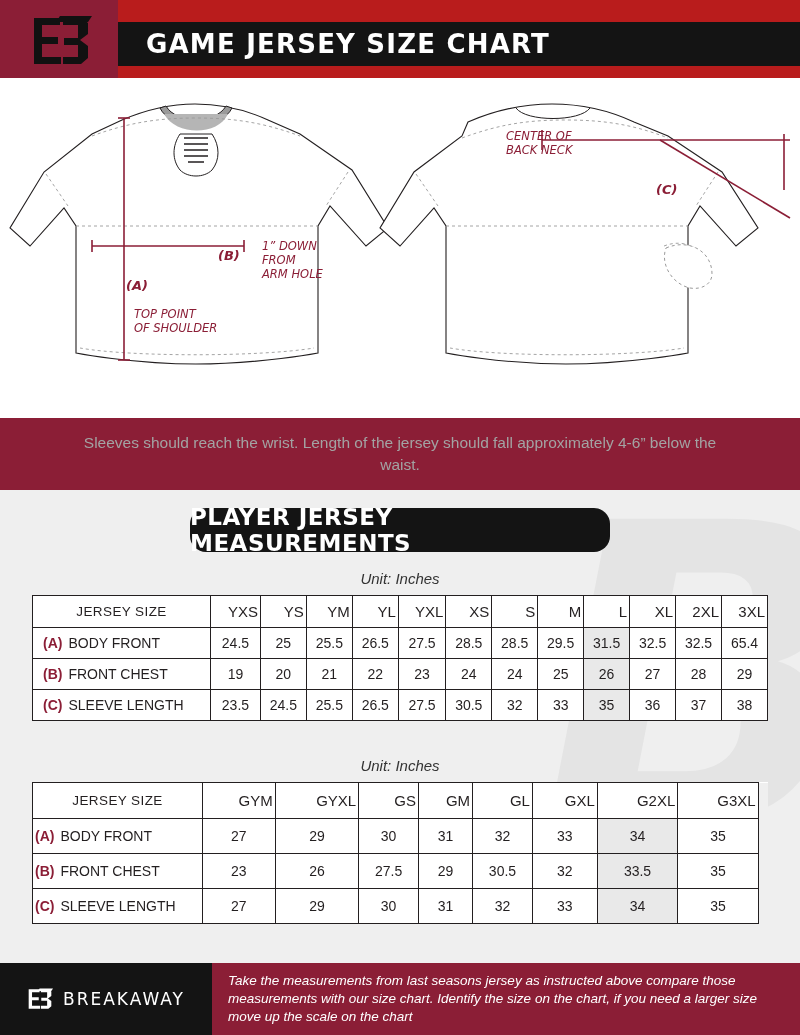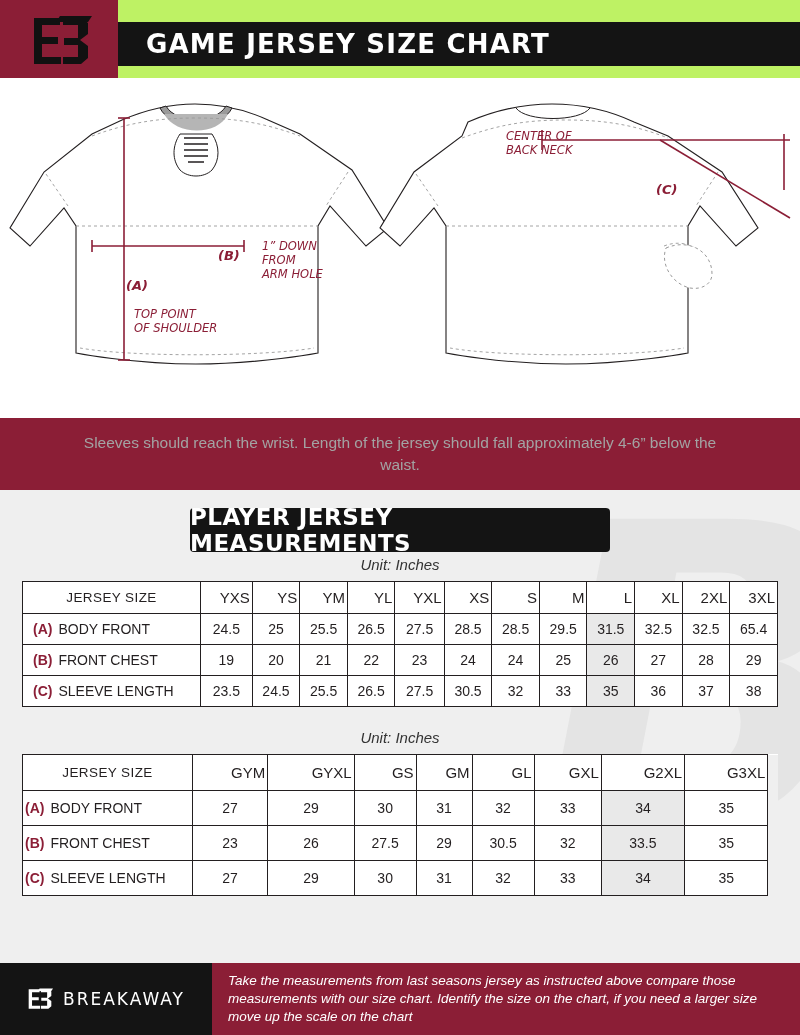--- a/index.html
+++ b/index.html
@@ -16,21 +16,21 @@
   
   .watermark{
     position:absolute;right:-40px;top:470px;
     font-size:420px;line-height:1;font-weight:bold;font-style:italic;
     color:#e4e4e4;letter-spacing:-20px;
     user-select:none;pointer-events:none;
     font-family:"DejaVu Sans", sans-serif;
   }
 
   
-  .header{position:relative;height:78px;background:#bef264;padding-left:43px;}
+  .header{position:relative;height:78px;background:#b91c1c;padding-left:43px;}
   .header .left-block{
     position:absolute;left:0;top:0;width:118px;height:78px;background:#8b1e36;
   }
   .logo{
     position:absolute;left:30px;top:16px;width:62px;height:50px;
   }
   .title-bar{
     position:absolute;left:118px;top:22px;right:0;height:44px;background:#141414;
   }
   .title-bar .title{
@@ -57,30 +57,30 @@
     height:72px;display:flex;align-items:center;justify-content:center;
   }
   .note-band p{
     margin:0;text-align:center;font-size:15.5px;line-height:1.45;max-width:640px;
   }
 
   
   .section{position:relative;padding-top:18px;}
   .sec-title{
     margin:0 auto;background:#141414;color:#fff;width:420px;height:44px;
-    display:flex;align-items:center;justify-content:center;border-radius:4px;
+    display:flex;align-items:center;justify-content:center;border-radius:16px;
     font-size:23px;font-weight:bold;letter-spacing:0.5px;
     font-family:"DejaVu Sans", sans-serif;
   }
   .unit{
-    text-align:center;font-style:italic;font-size:15px;margin:4px 0 8px;color:#333;
-  }
-
-  
-  .tbl-wrap{padding:0 22px;}
+    text-align:center;font-style:italic;font-size:15px;margin:18px 0 8px;color:#333;
+  }
+
+  
+  .tbl-wrap{padding:0 32px;}
   table{border-collapse:collapse;width:100%;background:#fff;font-size:14px;}
   table td,table th{
     border:1px solid #231f20;text-align:center;padding:7px 2px;font-weight:normal;
   }
   table th{font-size:14.5px;}
   .rowlabel{
     text-align:left;padding-left:10px;white-space:nowrap;font-size:14px;
   }
   .rowlabel .tag{color:#8b1e36;font-weight:bold;margin-right:6px;}
   .hdr-label{text-align:center;font-size:13.5px;letter-spacing:0.4px;}

